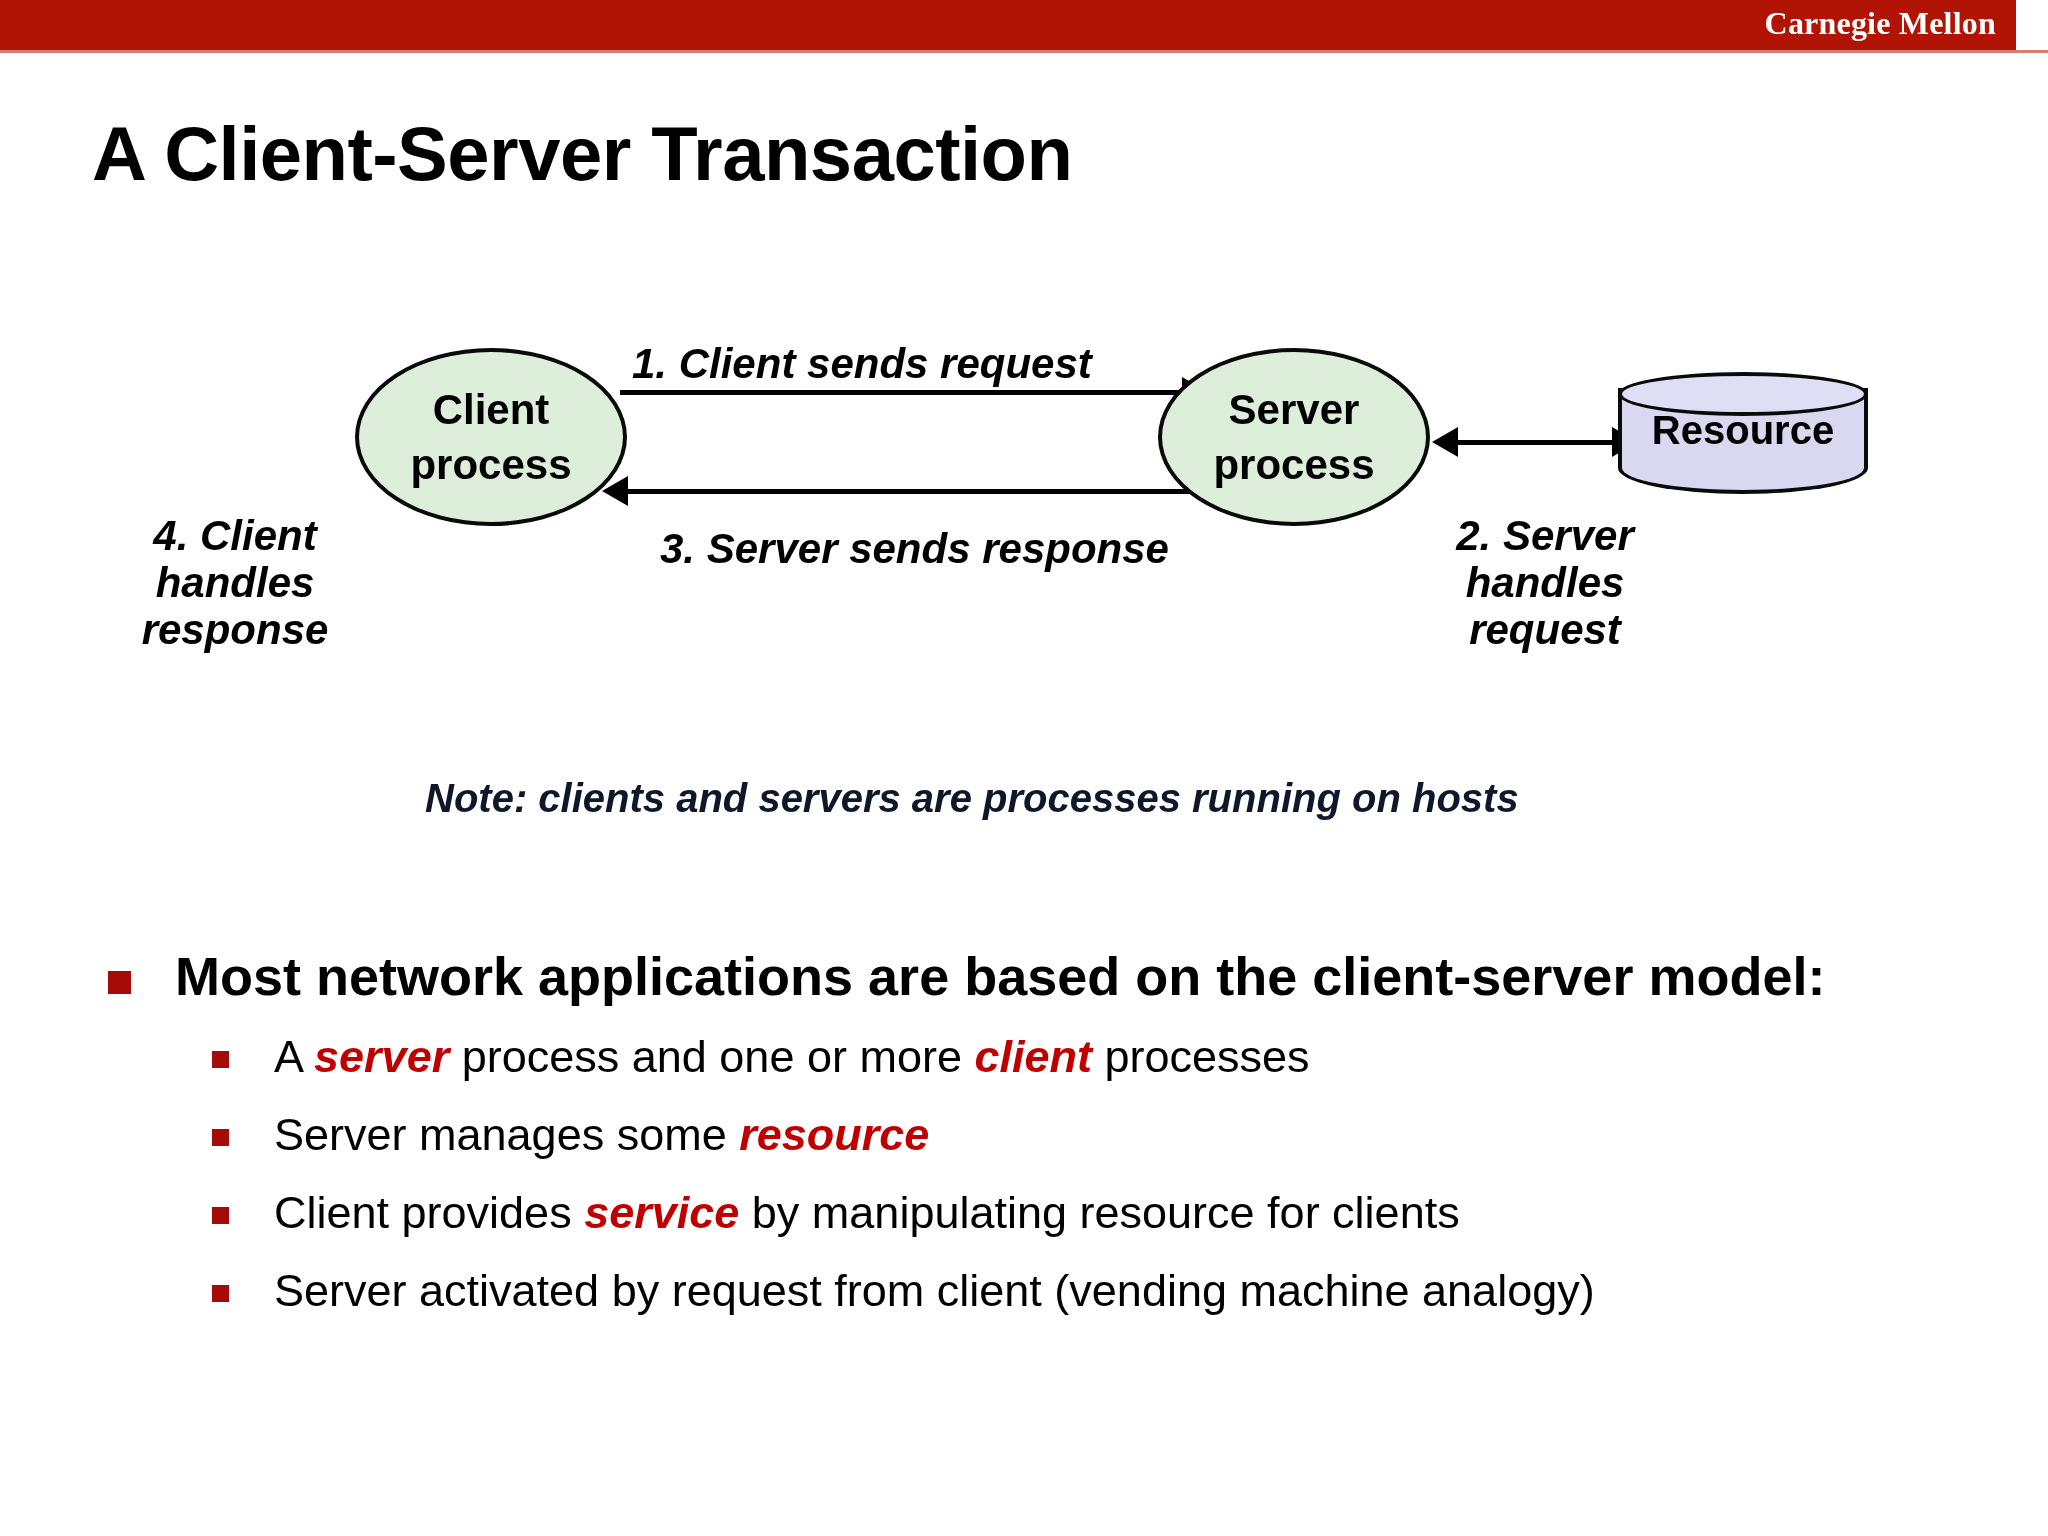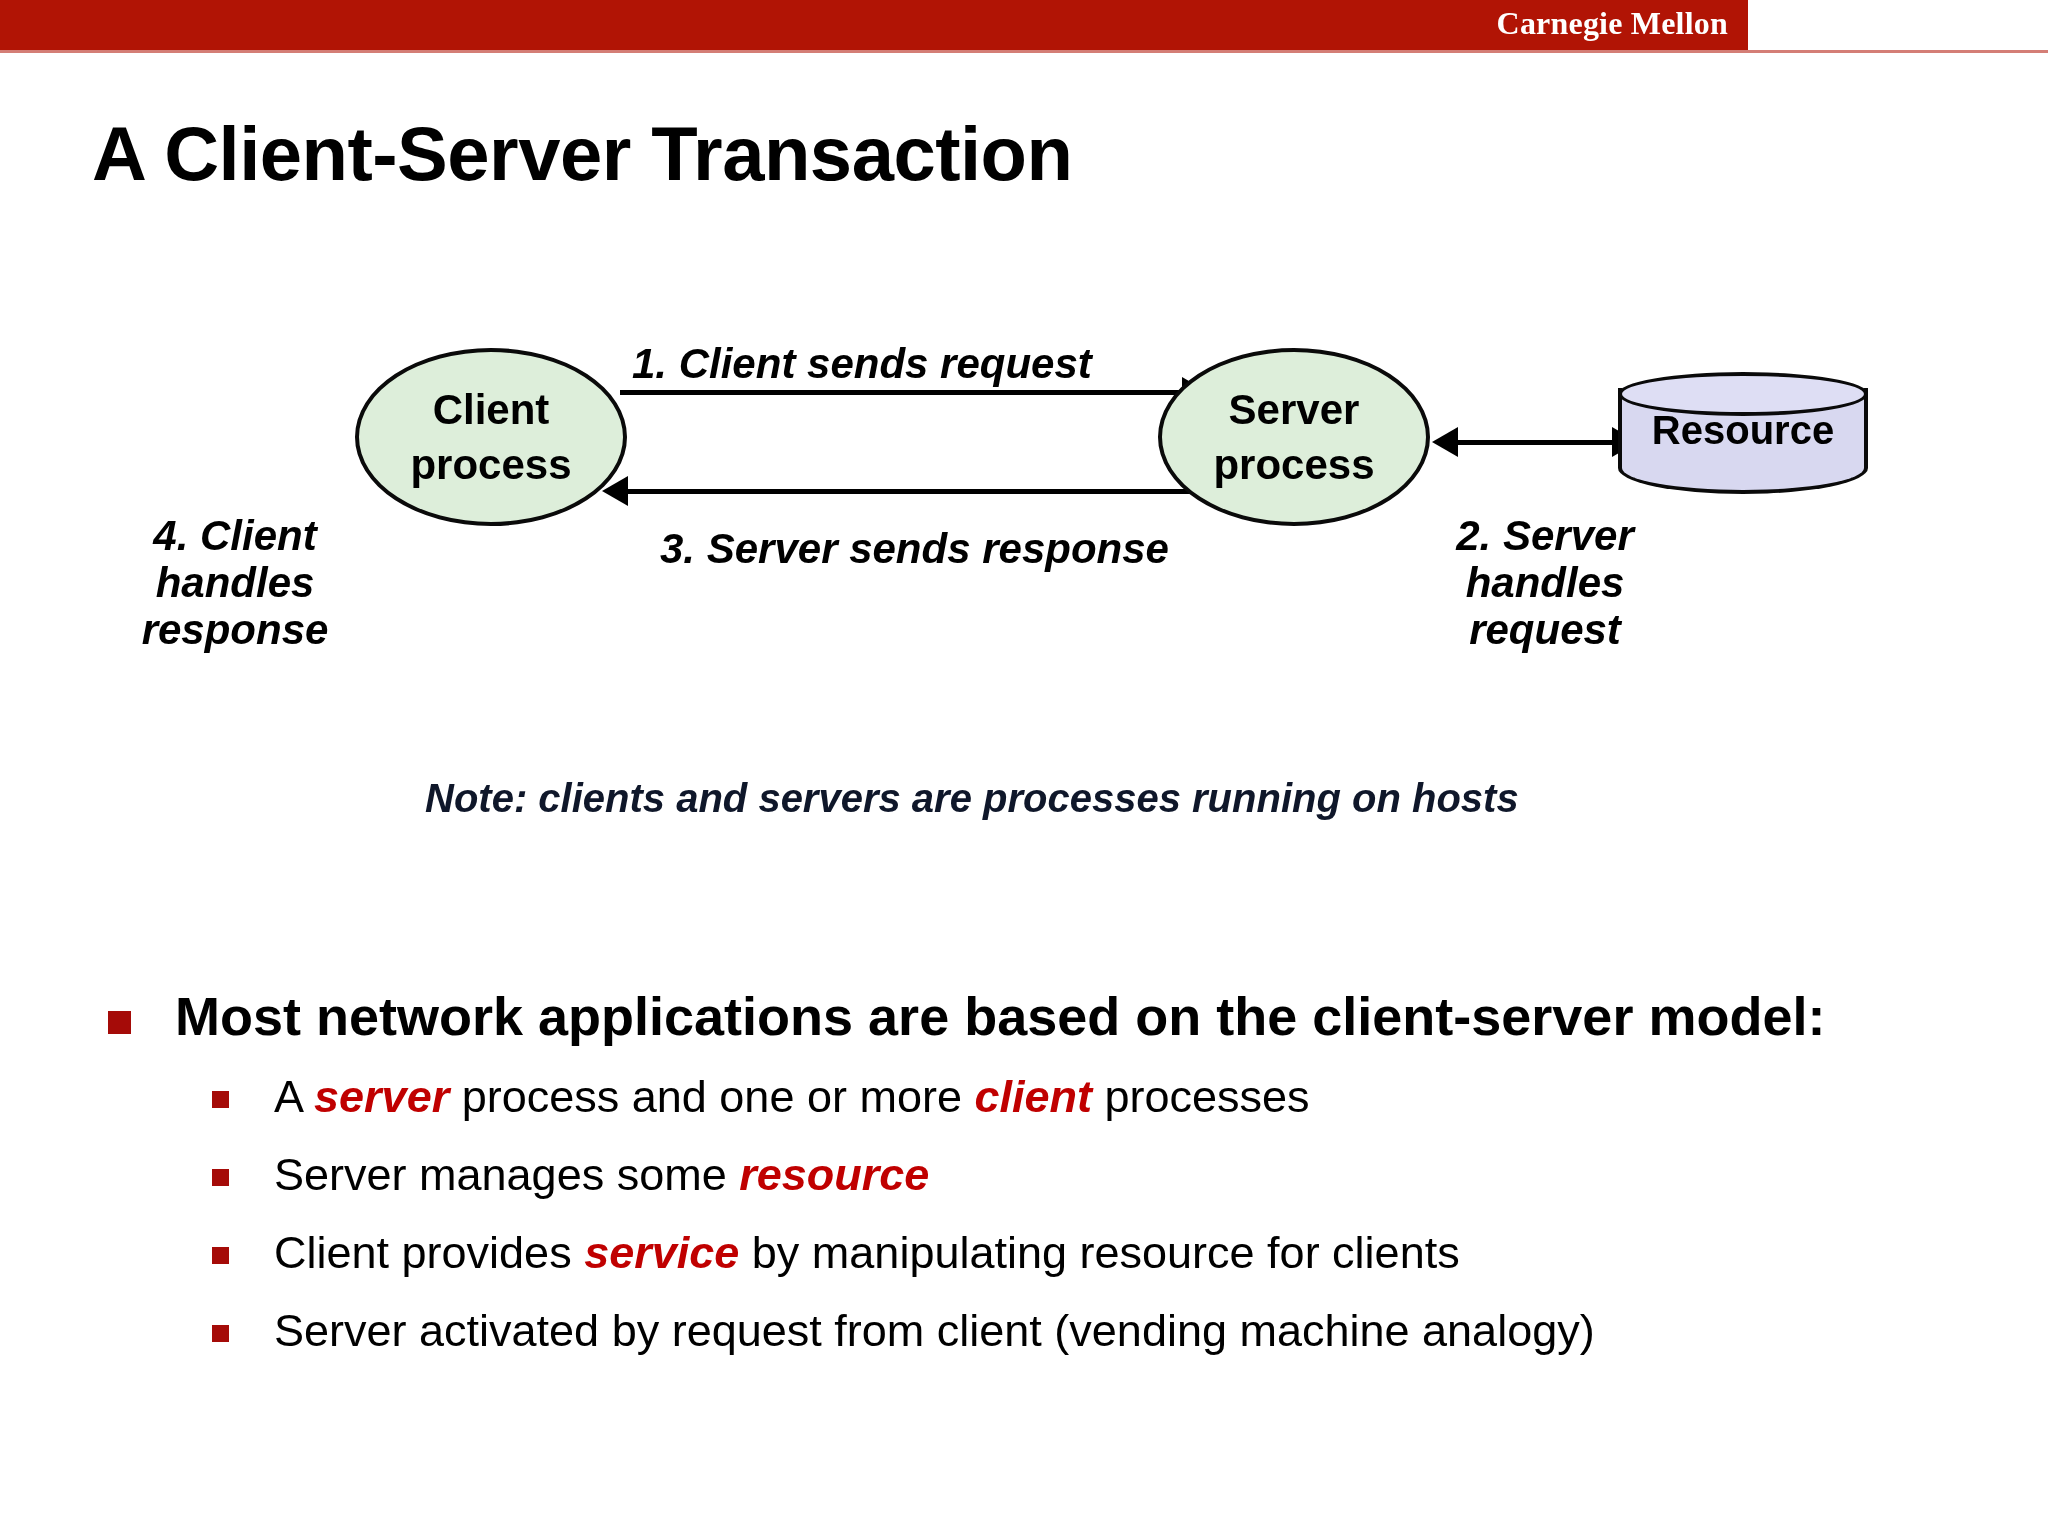--- a/index.html
+++ b/index.html
@@ -13,21 +13,21 @@
     position: relative;
     overflow: hidden;
     font-family: "Liberation Sans", sans-serif;
     color: #000000;
   }
 
   
   .header-bar {
     position: absolute;
     left: 0; top: 0;
-    width: 1748px;
+    width: 2016px;
     height: 50px;
     background: #B11405;
   }
   .header-bar .brand {
     position: absolute;
     right: 20px;
     top: 5px;
     font-family: "Liberation Serif", serif;
     font-weight: bold;
     font-size: 32px;
@@ -167,21 +167,21 @@
     font-style: italic;
     color: #0f172a;
     line-height: 1.18;
     white-space: nowrap;
   }
 
   
   .bullets {
     position: absolute;
     left: 0;
-    top: 985px;
+    top: 945px;
     width: 2048px;
   }
   .bullet-l1 {
     position: relative;
     margin-left: 108px;
     padding-left: 67px;
     font-size: 54px;
     font-weight: bold;
     line-height: 1.16;
     color: #000000;

